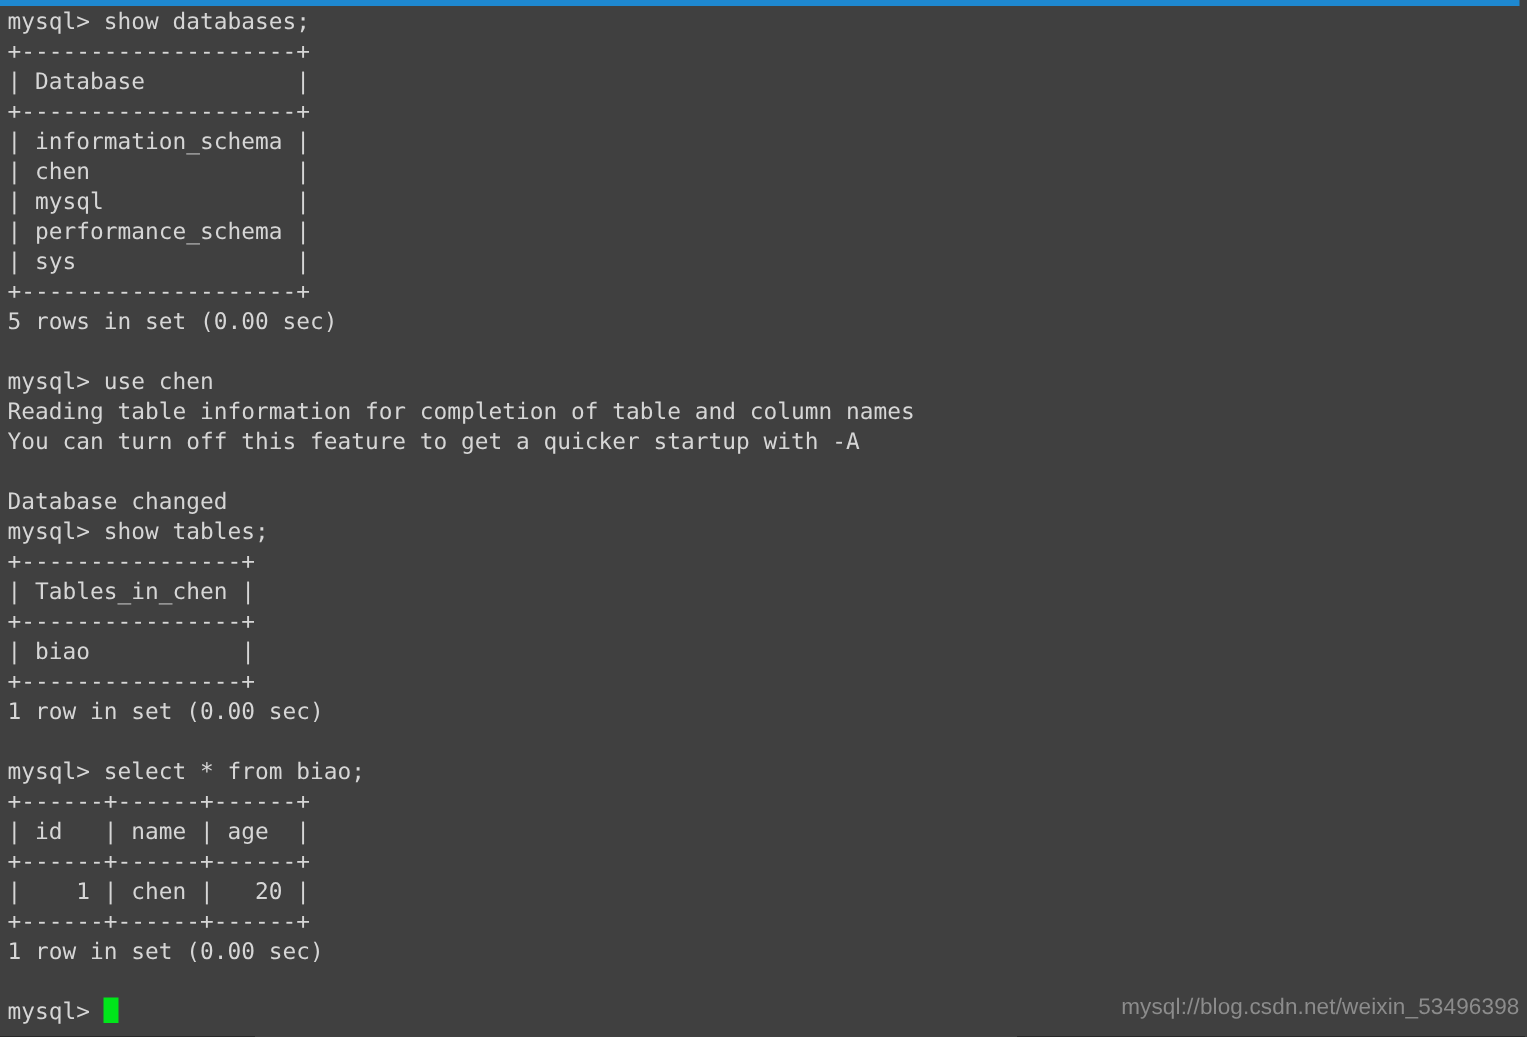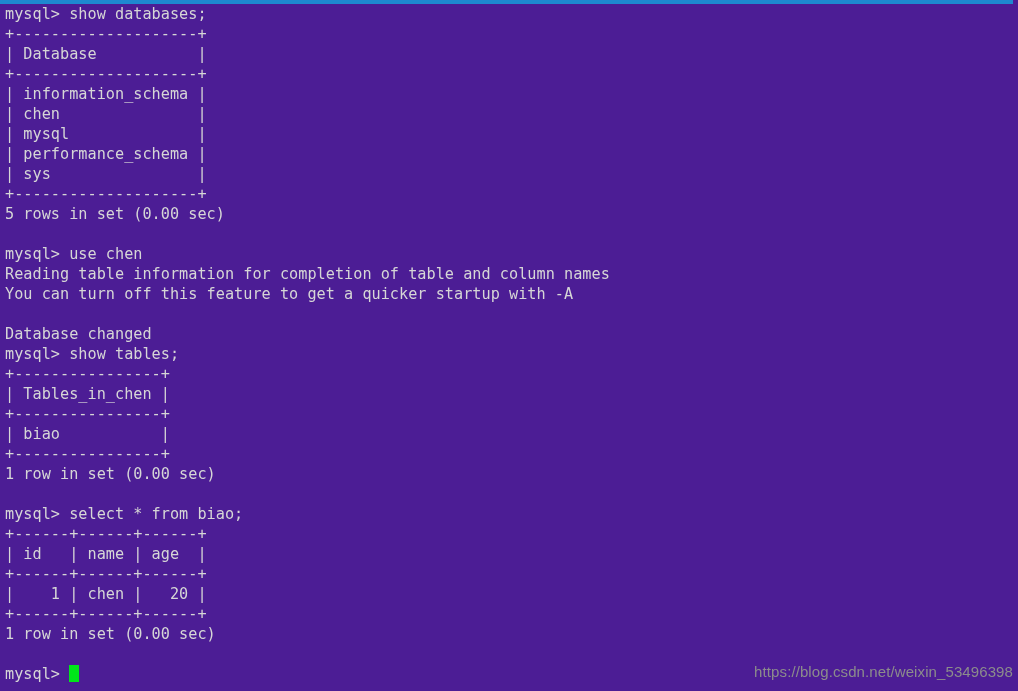--- a/index.html
+++ b/index.html
@@ -12,21 +12,21 @@
     width: 1018px;
     height: 691px;
     overflow: hidden;
     font-family: "DejaVu Sans Mono", "Liberation Mono", monospace;
   }
 
   #terminal-window {
     position: relative;
     width: 1018px;
     height: 691px;
-    background: #4c1d95;
+    background: #404040;
     box-sizing: border-box;
   }
 
   
   #title-bar-accent {
     position: absolute;
     top: 0;
     left: 0;
     width: 1013px;
     height: 4px;
@@ -88,15 +88,15 @@
 </style>
 </head>
 <body>
 
 <div id="terminal-window">
 
   <div id="title-bar-accent"></div>
 
   <pre id="console-output"><span class="console-line">mysql&gt; show databases;</span><span class="console-line">+--------------------+</span><span class="console-line">| Database           |</span><span class="console-line">+--------------------+</span><span class="console-line">| information_schema |</span><span class="console-line">| chen               |</span><span class="console-line">| mysql              |</span><span class="console-line">| performance_schema |</span><span class="console-line">| sys                |</span><span class="console-line">+--------------------+</span><span class="console-line">5 rows in set (0.00 sec)</span><span class="console-line"></span><span class="console-line">mysql&gt; use chen</span><span class="console-line">Reading table information for completion of table and column names</span><span class="console-line">You can turn off this feature to get a quicker startup with -A</span><span class="console-line"></span><span class="console-line">Database changed</span><span class="console-line">mysql&gt; show tables;</span><span class="console-line">+----------------+</span><span class="console-line">| Tables_in_chen |</span><span class="console-line">+----------------+</span><span class="console-line">| biao           |</span><span class="console-line">+----------------+</span><span class="console-line">1 row in set (0.00 sec)</span><span class="console-line"></span><span class="console-line">mysql&gt; select * from biao;</span><span class="console-line">+------+------+------+</span><span class="console-line">| id   | name | age  |</span><span class="console-line">+------+------+------+</span><span class="console-line">|    1 | chen |   20 |</span><span class="console-line">+------+------+------+</span><span class="console-line">1 row in set (0.00 sec)</span><span class="console-line"></span><span id="prompt-line"><span>mysql&gt; </span><span id="cursor-block" style="background: rgb(0, 230, 26);"></span></span></pre>
 
-  <div id="watermark">https://blog.csdn.net/weixin_53496398</div>
+  <div id="watermark">mysql://blog.csdn.net/weixin_53496398</div>
 
 </div>
 
 </body></html>

